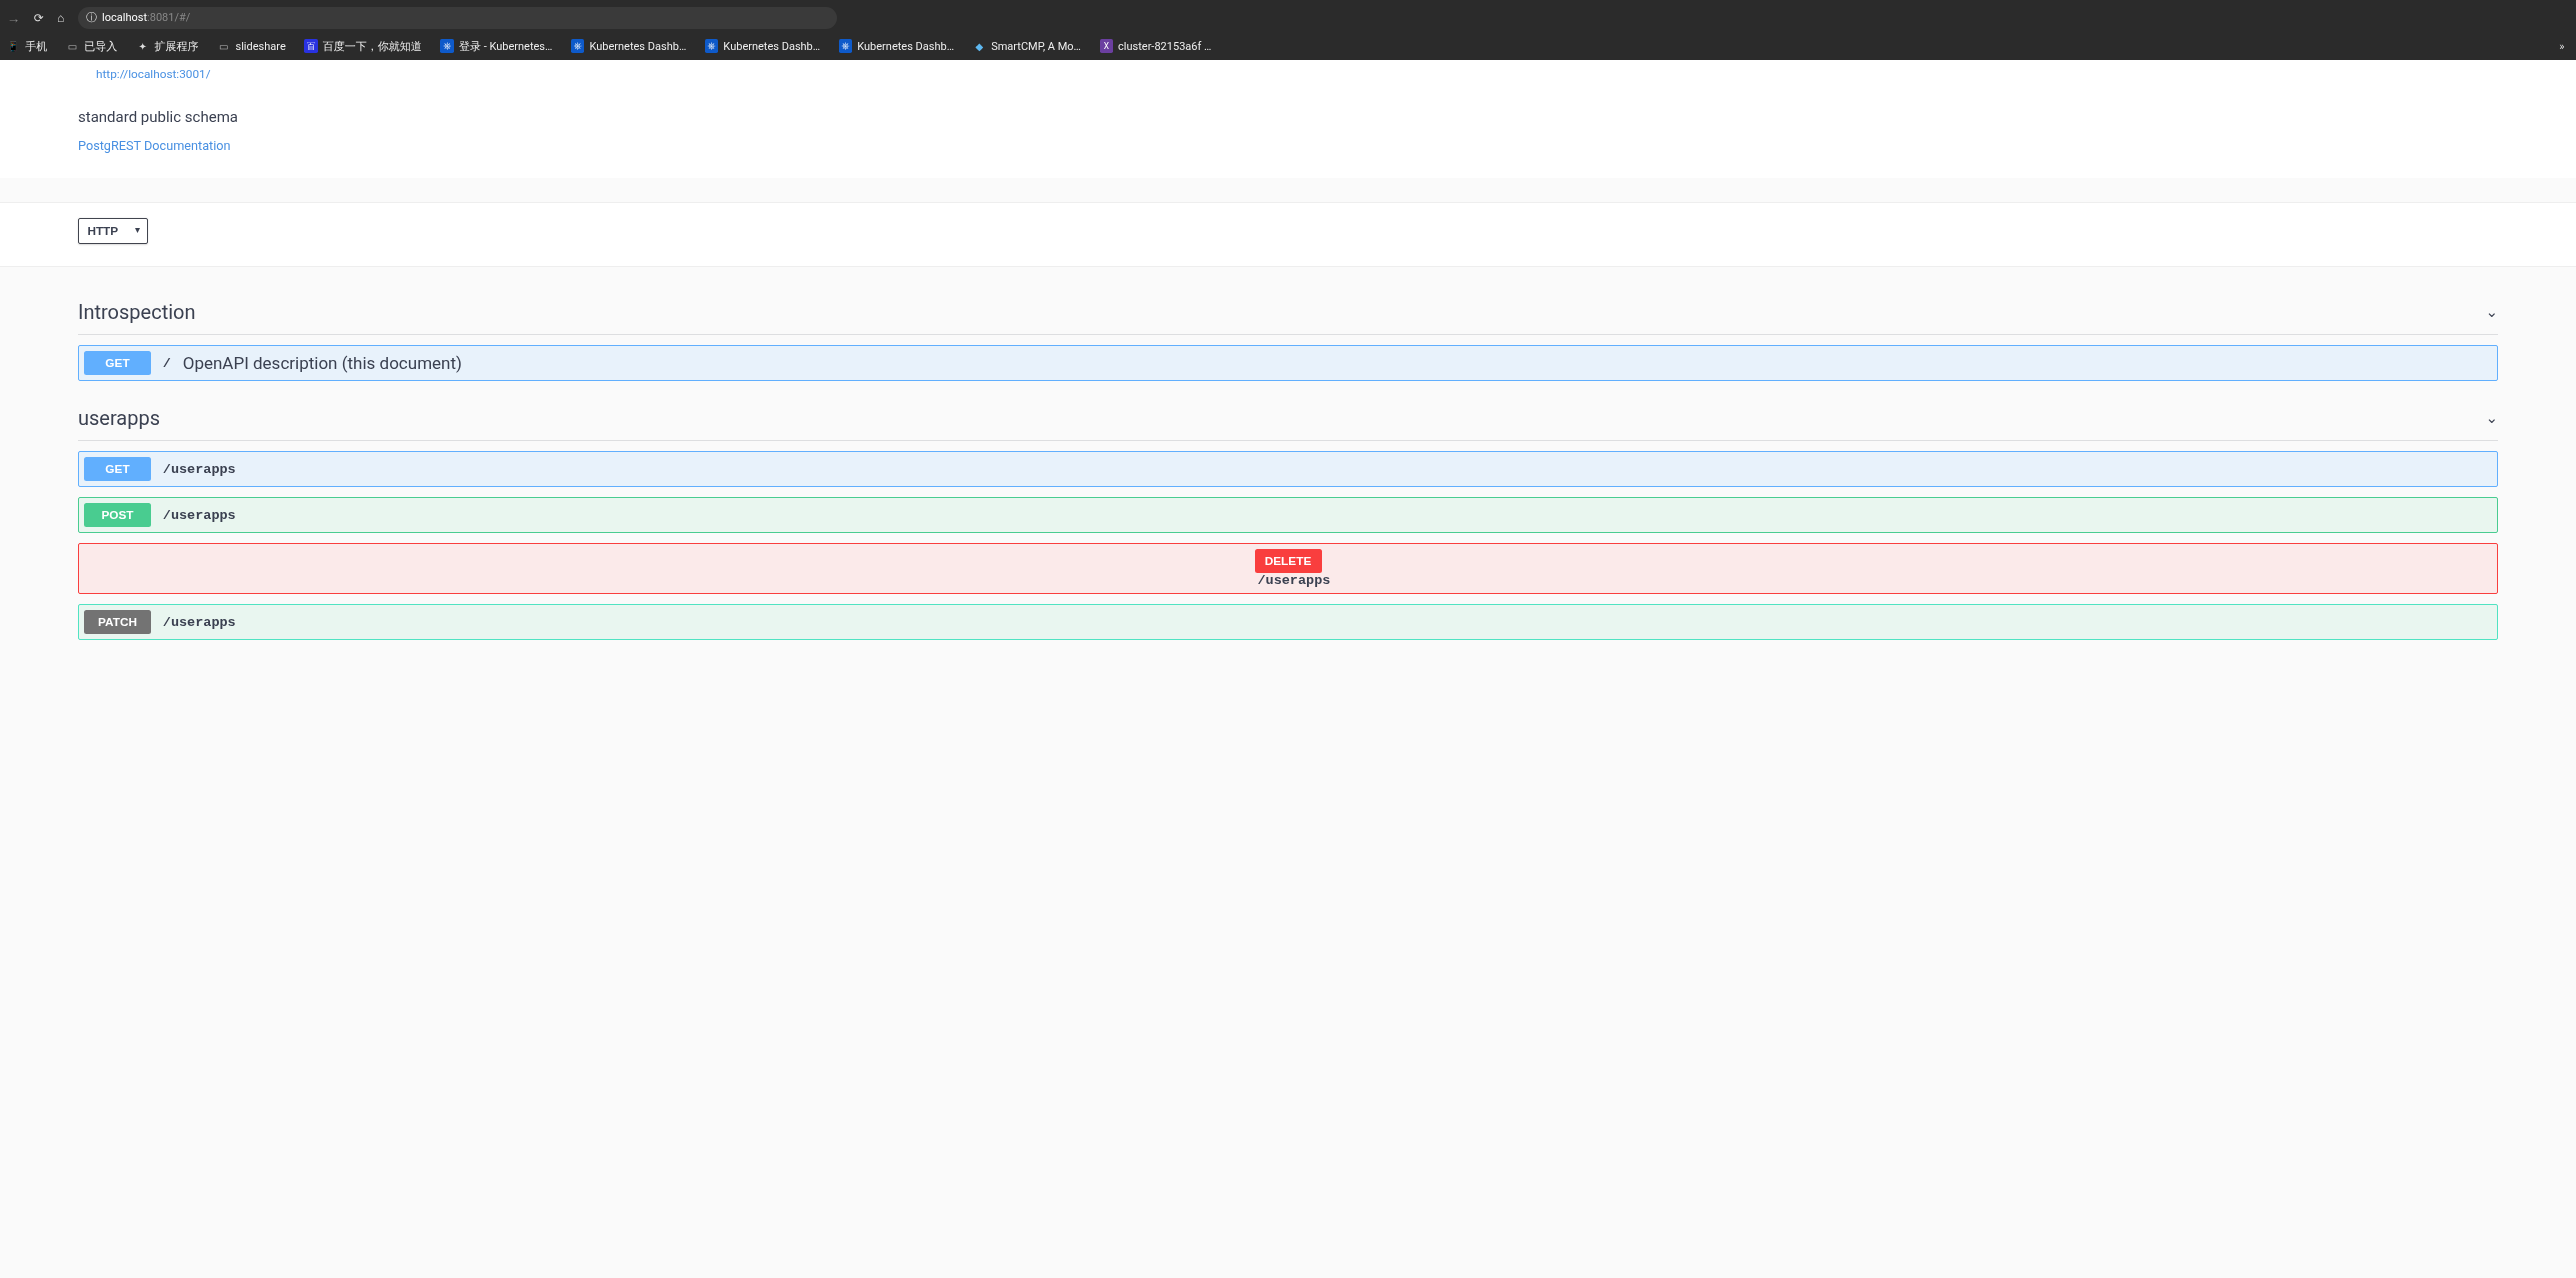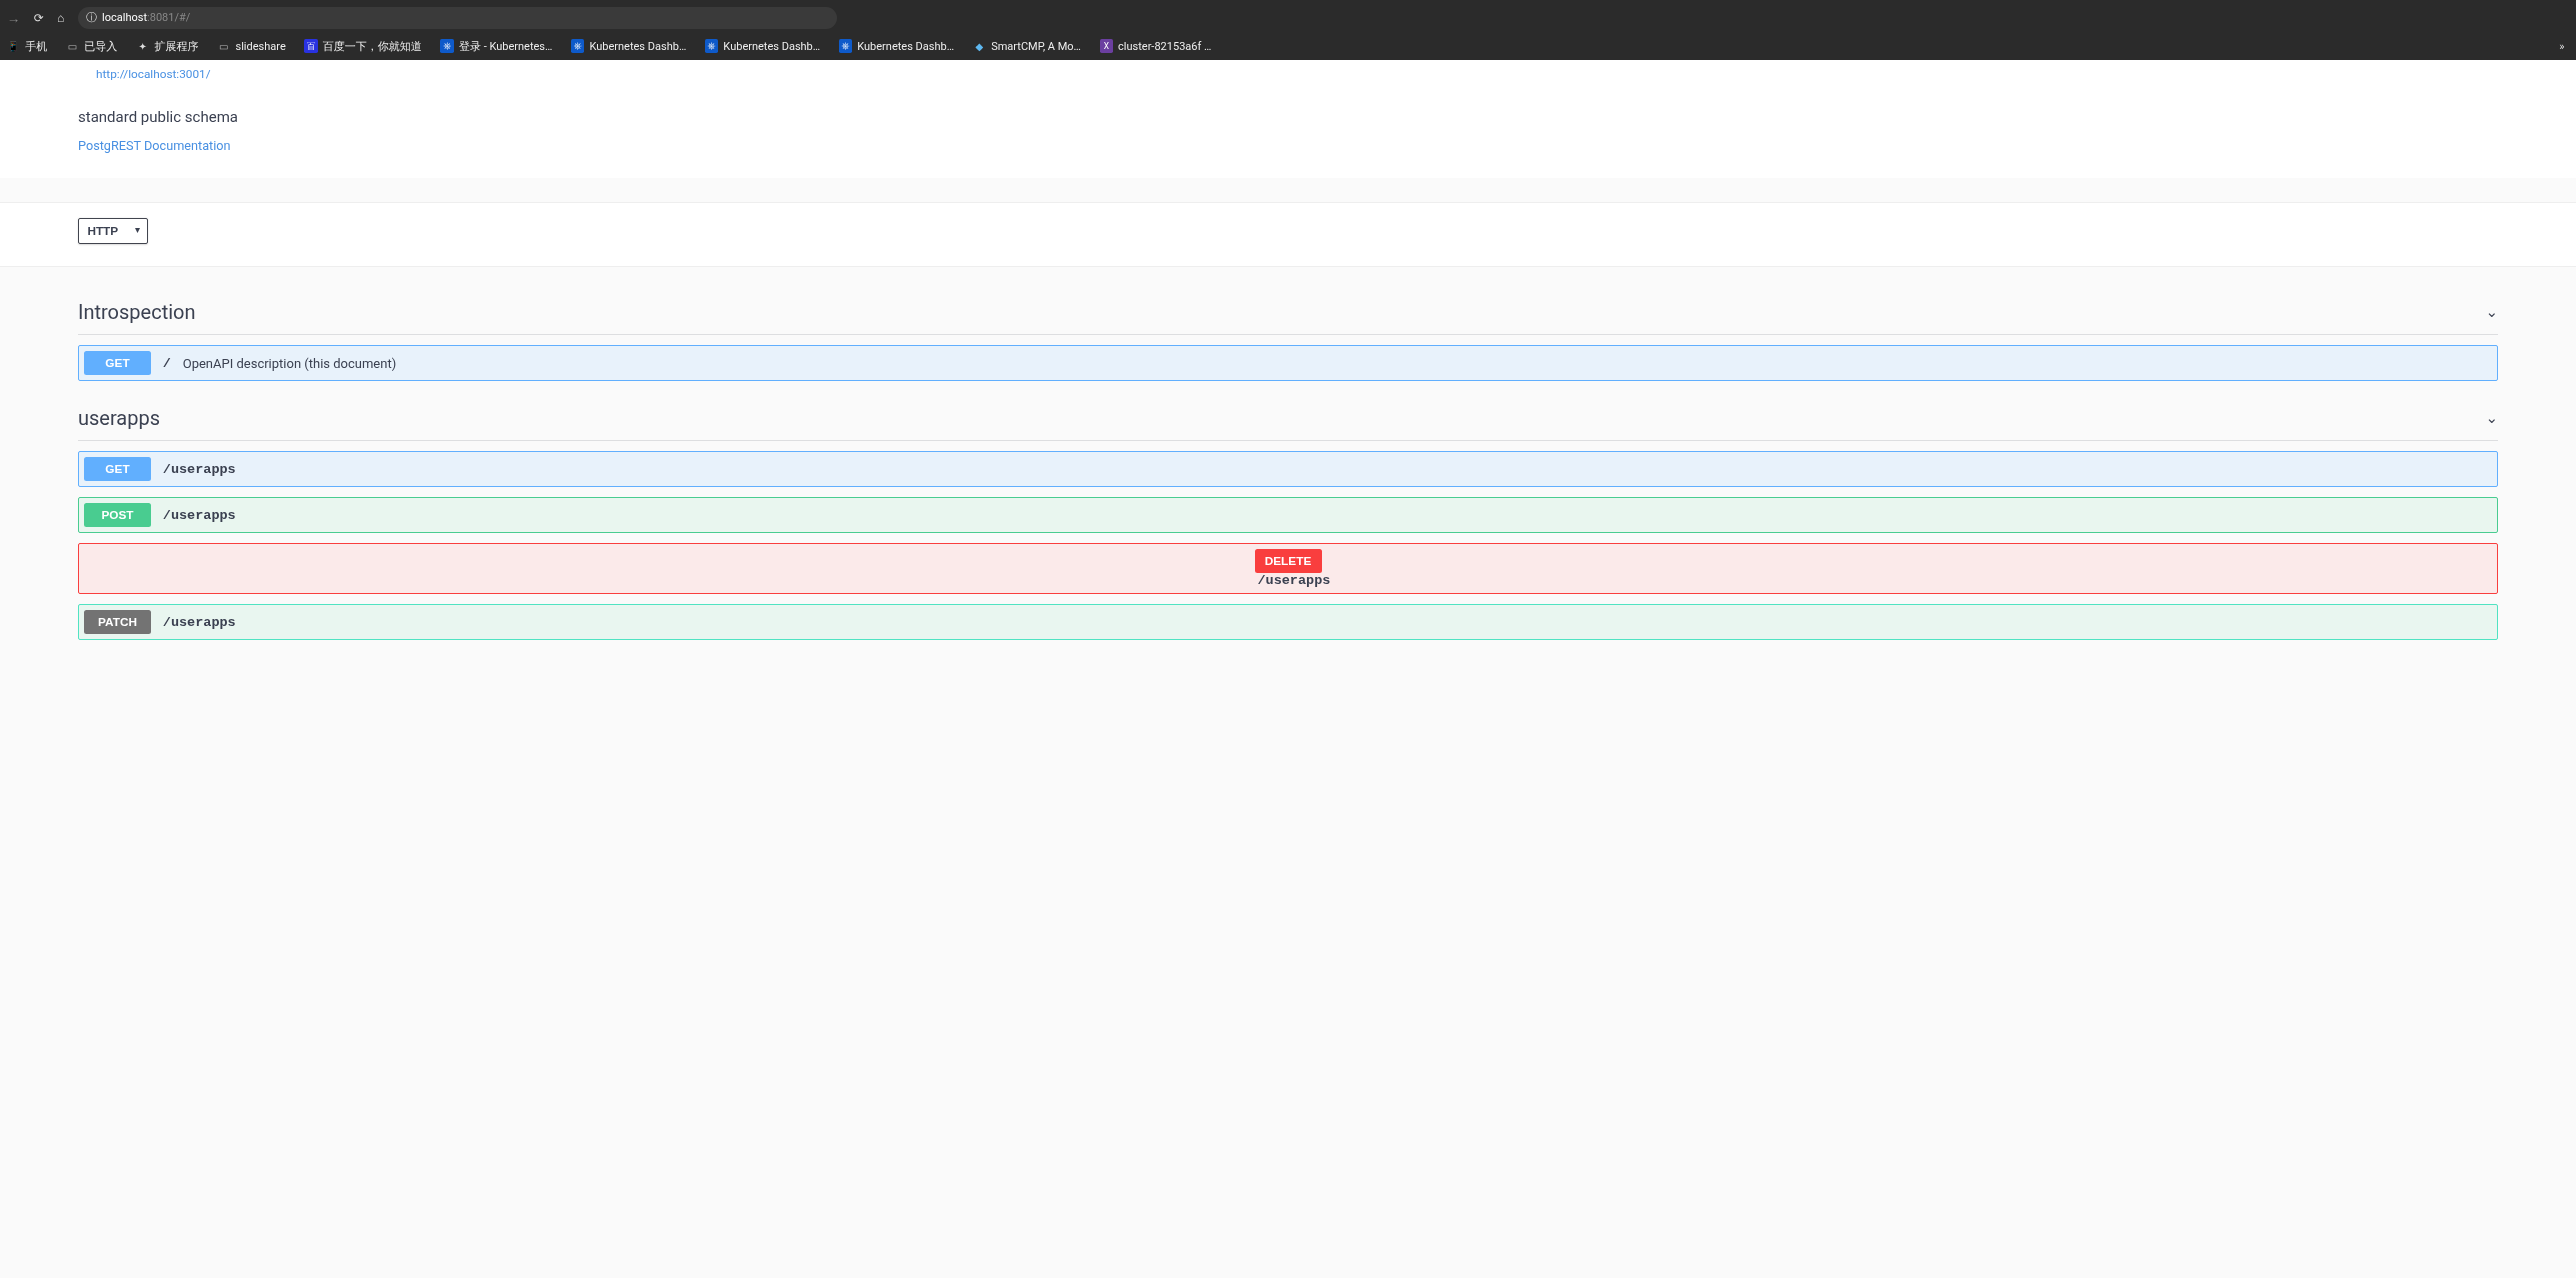--- a/index.html
+++ b/index.html
@@ -183,21 +183,21 @@
 
     .op-path {
       font-family: "Courier New", monospace;
       font-weight: 700;
       font-size: 13.5px;
       color: #3b4151;
       margin-left: 11.8px;
     }
     .op-summary {
       margin-left: 11.8px;
-      font-size: 13px;
+      font-size: 17px;
       color: #3b4151;
     }
   </style>
 </head>
 <body>
 
 <div class="browser-chrome">
   <div class="address-bar">
     <span class="nav-arrow">→</span>
     <span class="nav-icon">⟳</span>

